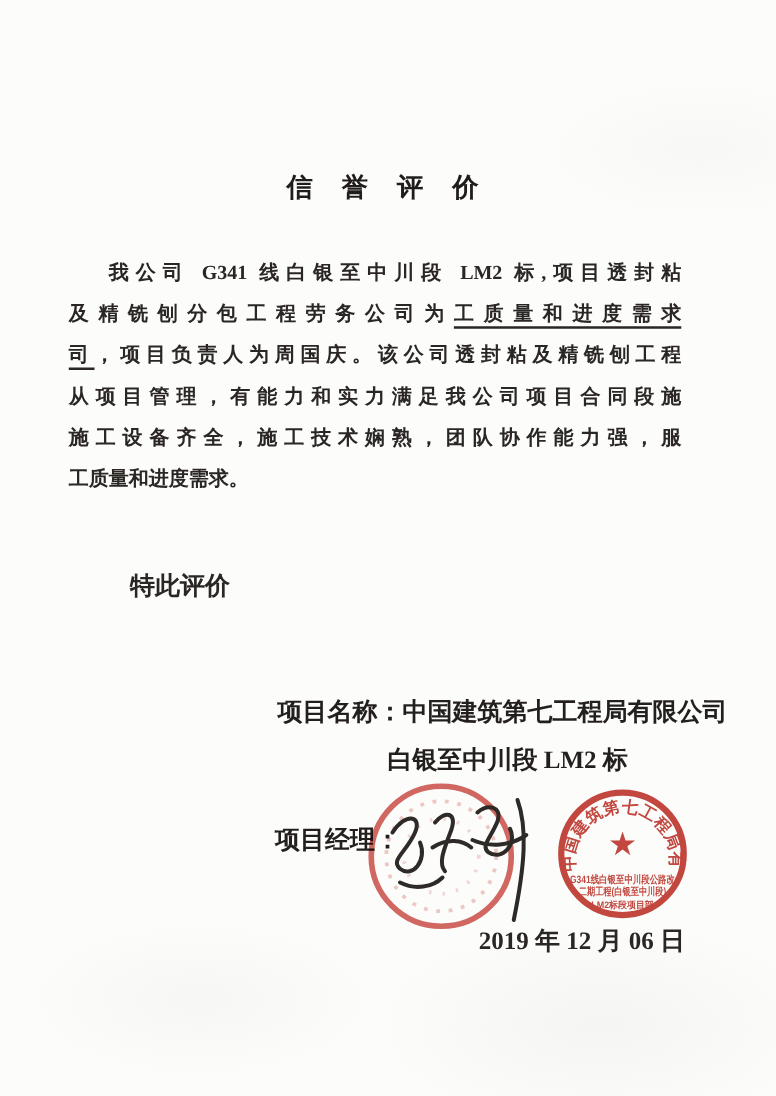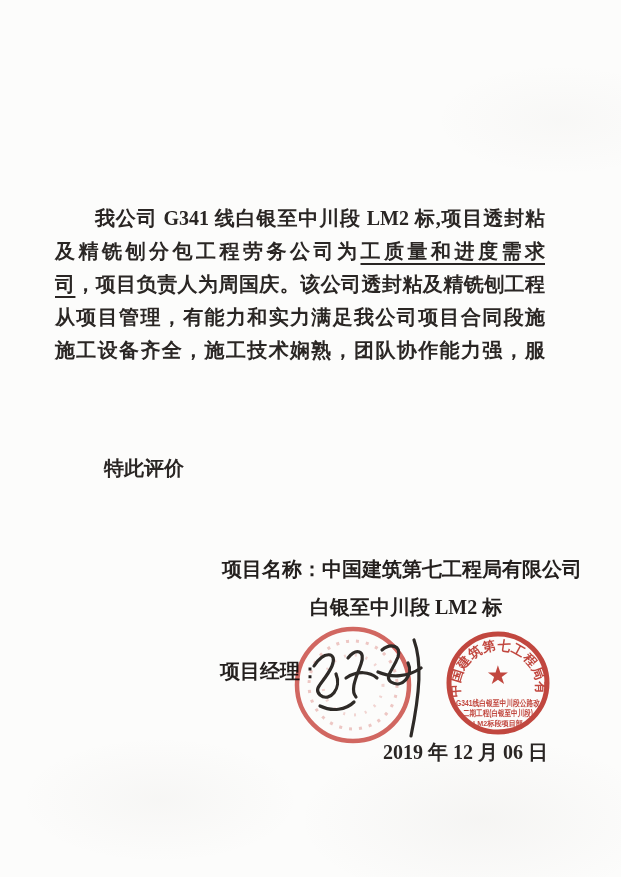--- a/index.html
+++ b/index.html
@@ -17,21 +17,21 @@
       #fcfcfb;
     color:#262321;
   }
   .title{
     position:absolute;top:136px;left:0;right:0;
     text-align:center;font-size:21px;font-weight:700;
     letter-spacing:9px;color:#1f1c1a;
   }
   .para{
     position:absolute;top:202px;left:55px;width:490px;
-    font-size:20px;line-height:33px;color:#2a2624;
+    font-size:16px;line-height:33px;color:#2a2624;
   }
   .pline{
     text-align:justify;text-align-last:justify;
     height:33px;white-space:nowrap;font-weight:600;
   }
   .pline.first{ text-indent:2em; }
   .pline.last{ text-align-last:left; }
   .u{ text-decoration:underline; text-underline-offset:5px; text-decoration-thickness:1.5px; }
   .closing{
     position:absolute;top:455px;left:104px;
@@ -55,27 +55,29 @@
   }
   .stamp{ position:absolute; mix-blend-mode:multiply; }
   .stamp-signature{ left:290px; top:618px; width:156px; height:136px; }
   .stamp-seal{ left:432px; top:616px; width:132px; height:134px; opacity:.93; }
 </style>
 </head>
 <body>
 
 <div class="page">
 
+  <div class="title">信 誉 评 价</div>
 
   <div class="para">
     <div class="pline first"><span>我公司 G341 线白银至中川段 LM2 标,项目透封粘</span></div>
     <div class="pline"><span>及精铣刨分包工程劳务公司为</span><span class="u">工质量和进度需求</span></div>
     <div class="pline"><span class="u">司</span><span>，项目负责人为周国庆。该公司透封粘及精铣刨工程</span></div>
     <div class="pline"><span>从项目管理，有能力和实力满足我公司项目合同段施</span></div>
     <div class="pline"><span>施工设备齐全，施工技术娴熟，团队协作能力强，服</span></div>
+    <div class="pline last"><span>工质量和进度需求。</span></div>
   </div>
 
   <div class="closing">特此评价</div>
 
   <div class="row-name"><span>项目名称：</span><span>中国建筑第七工程局有限公司</span></div>
 
   <div class="row-name2">白银至中川段 LM2 标</div>
 
   <div class="row-manager"><span>项目经理：</span></div>
 

